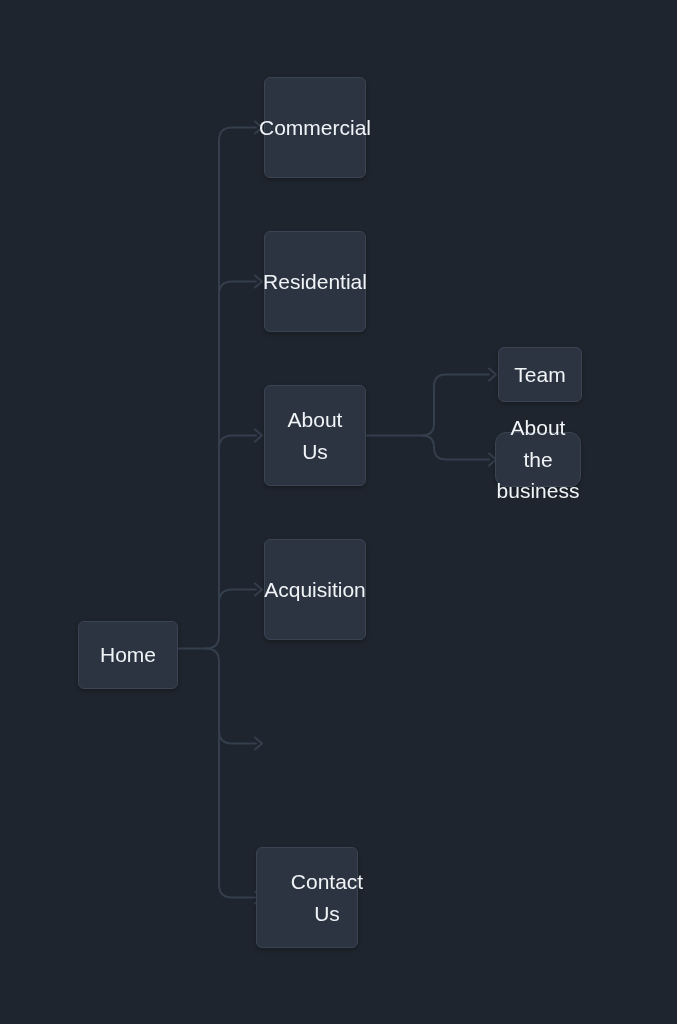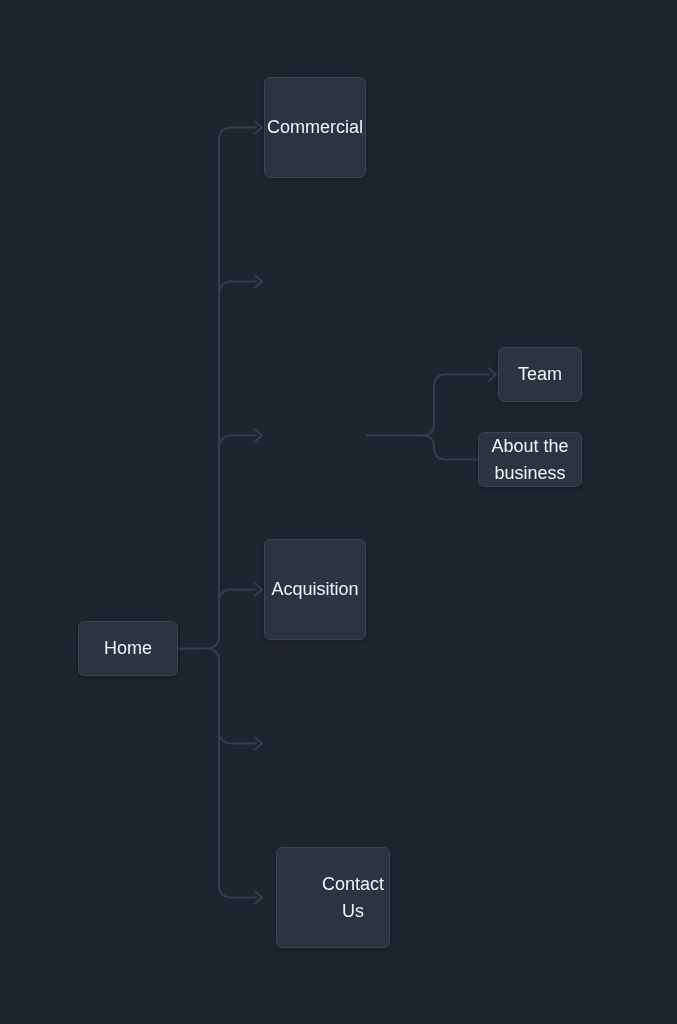--- a/index.html
+++ b/index.html
@@ -24,35 +24,35 @@
     background:var(--node-fill);
     border:1px solid var(--node-border);
     border-radius:6px;
     box-sizing:border-box;
     display:flex;align-items:center;justify-content:center;
     box-shadow:0 2px 4px rgba(0,0,0,0.28);
     cursor:pointer;
   }
   .node .label{
     color:var(--text);
-    font-size:18px;
+    font-size:21px;
     line-height:1.5;
     text-align:center;
     padding:0 8px;
   }
   
-  .n-home        {left:78px;  top:621px; width:100px; height:55px;}
+  .n-home        {left:78px;  top:621px; width:100px; height:68px;}
   .n-commercial  {left:264px; top:77px;  width:102px; height:101px;}
   .n-residential {left:264px; top:231px; width:102px; height:101px;}
   .n-about-us    {left:264px; top:385px; width:102px; height:101px;}
   .n-acquisition {left:264px; top:539px; width:102px; height:101px;justify-content:center;}
   .n-news        {left:264px; top:693px; width:102px; height:101px;}
-  .n-contact-us  {left:276px; top:847px; width:114px; height:101px;padding-left:40px;}
+  .n-contact-us  {left:256px; top:847px; width:102px; height:101px;padding-left:40px;}
   .n-team        {left:498px; top:347px; width:84px; height:55px;}
-  .n-about-biz   {left:478px; top:432px; width:104px; height:55px;}
+  .n-about-biz   {left:495px; top:432px; width:86px; height:55px;border-radius:11px;}
 </style>
 </head>
 <body>
 
 <div class="stage">
 
   <svg class="connector-layer" width="677" height="1024" viewBox="0 0 677 1024" xmlns="http://www.w3.org/2000/svg">
 
     <path class="edge" d="M 178 648.5 H 206"></path>
 
@@ -83,21 +83,27 @@
   </svg>
 
   <div class="node n-home">
     <span class="label">Home</span>
   </div>
 
   <div class="node n-commercial">
     <span class="label">Commercial</span>
   </div>
 
+  <div class="node n-residential">
+    <span class="label">Residential</span>
+  </div>
 
+  <div class="node n-about-us">
+    <span class="label">About Us</span>
+  </div>
 
   <div class="node n-acquisition">
     <span class="label">Acquisition</span>
   </div>
 
 
   <div class="node n-contact-us">
     <span class="label">Contact Us</span>
   </div>
 

